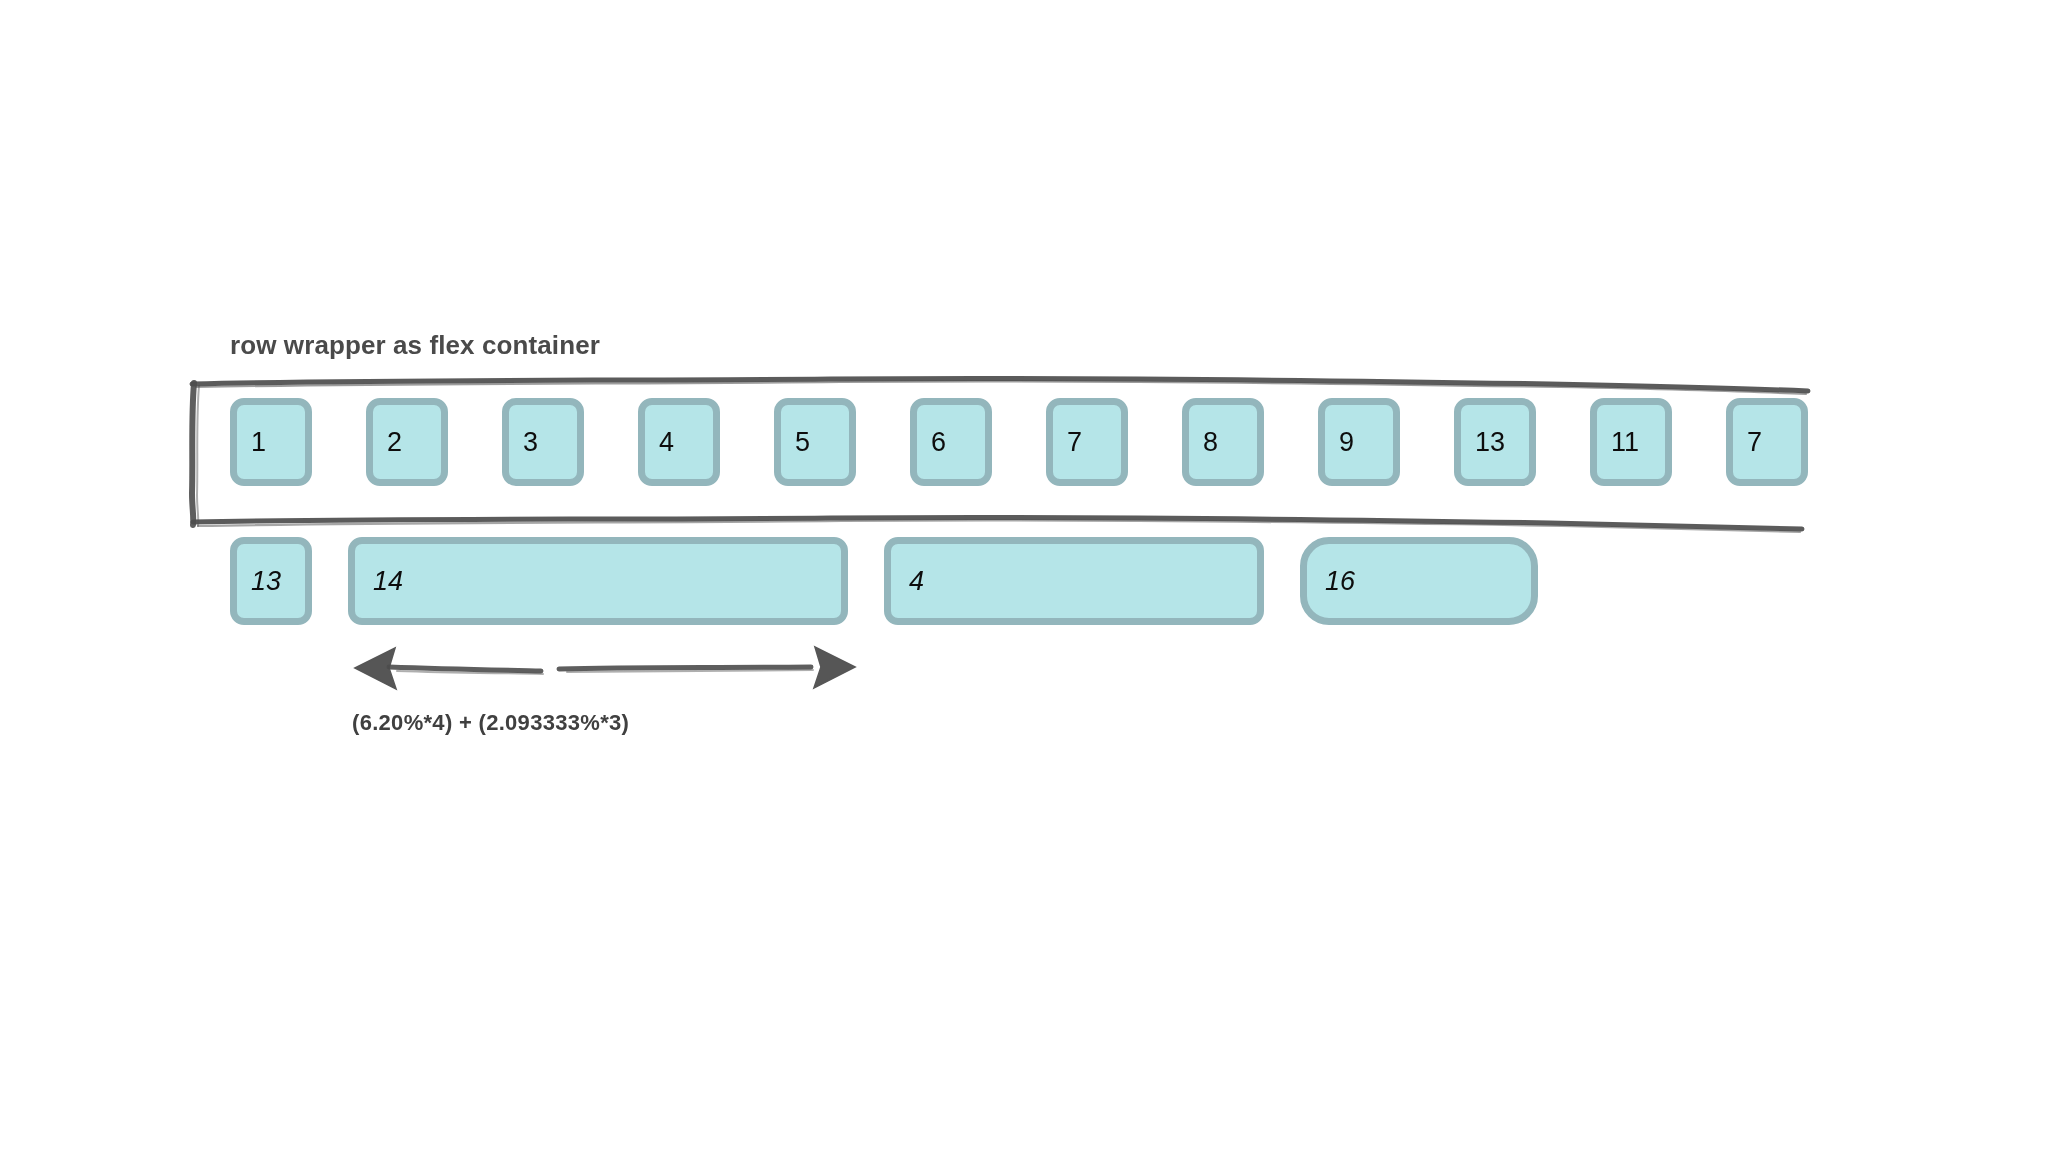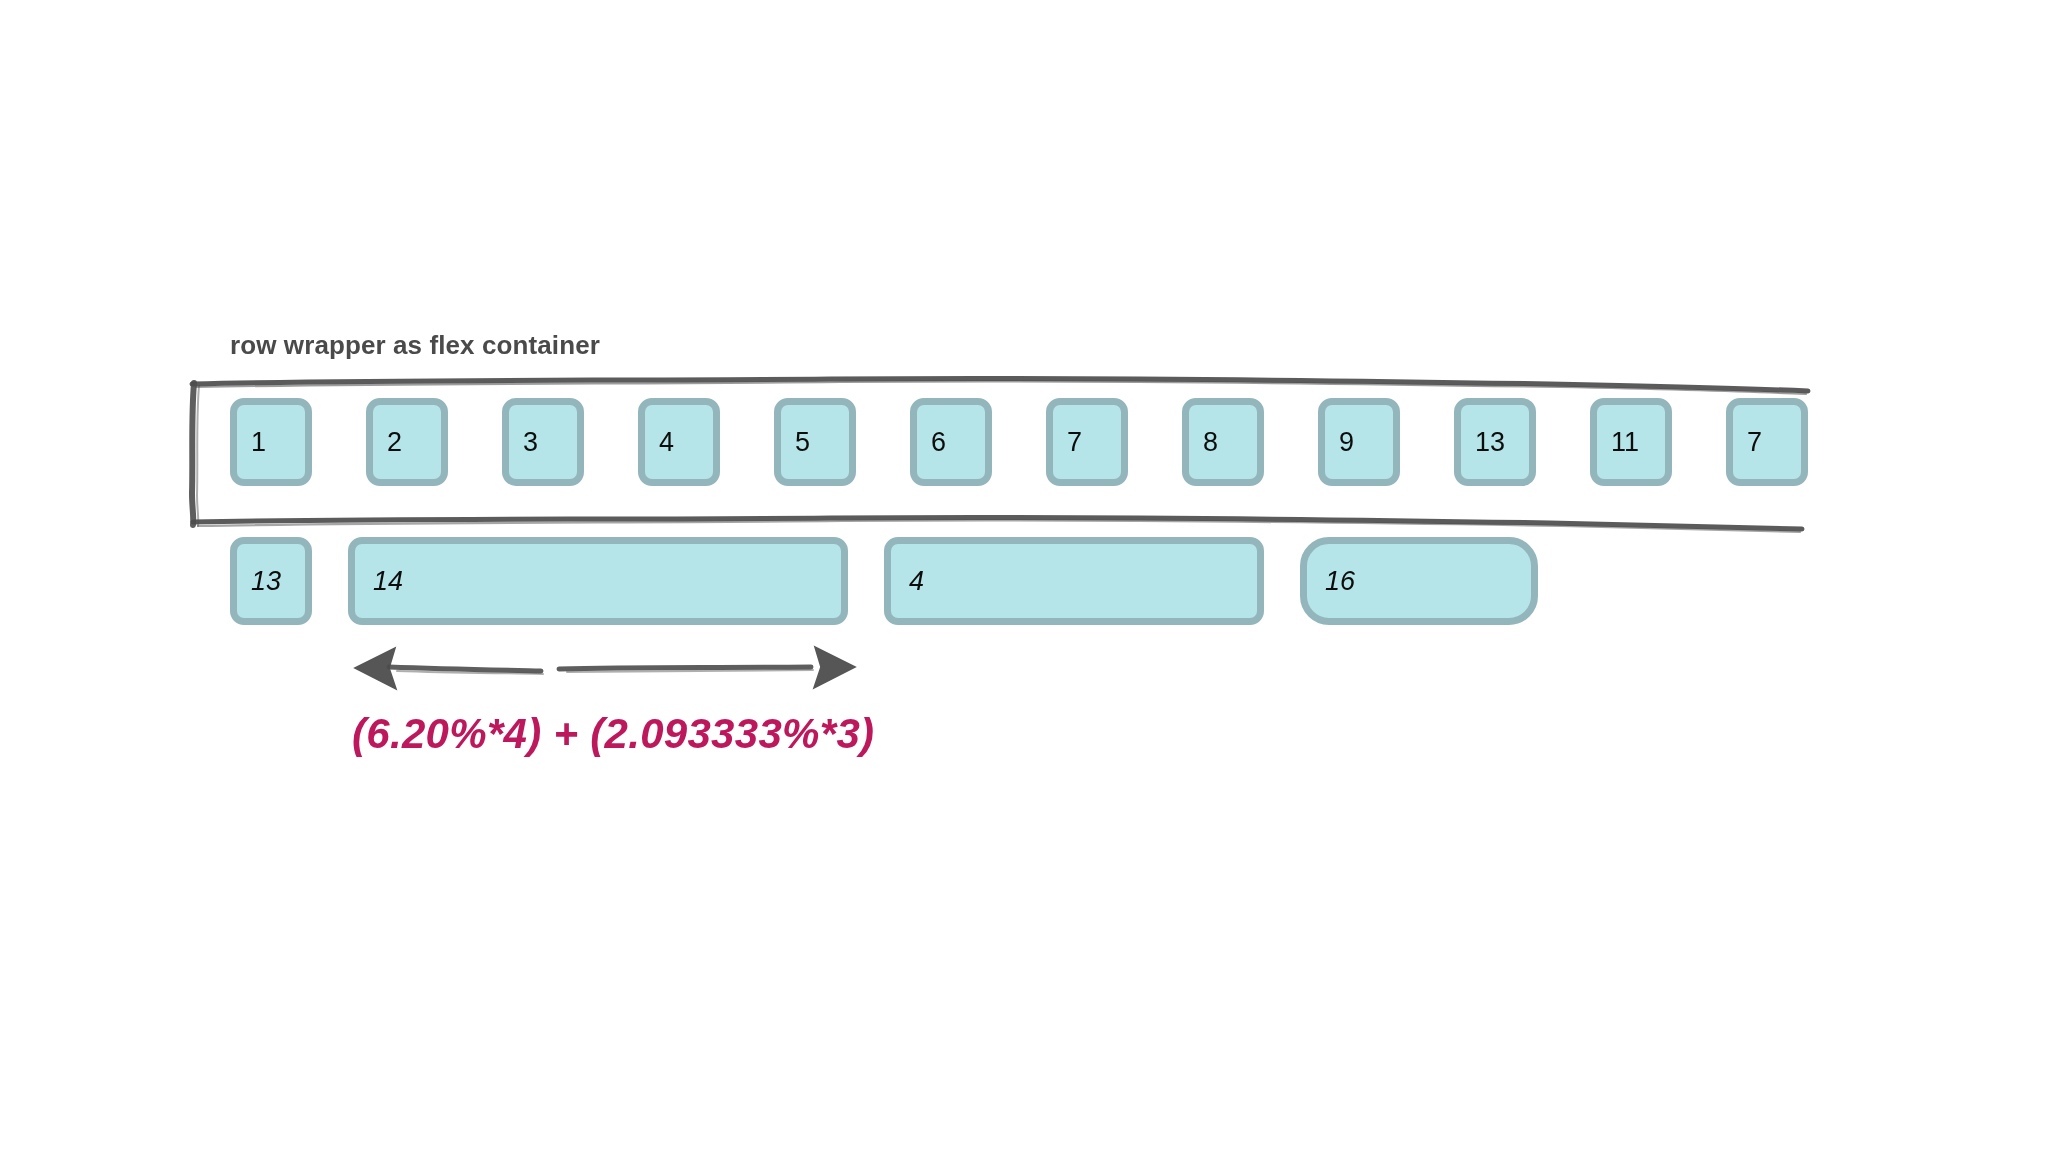--- a/index.html
+++ b/index.html
@@ -107,26 +107,25 @@
     width: 100%;
     height: 100%;
     overflow: visible;
   }
 
   
   .formula {
     position: absolute;
     left: 352px;
     top: 710px;
-    font-size: 42px;
+    font-size: 22px;
     font-weight: bold;
-    color: #be185d;
+    color: #404040;
     white-space: nowrap;
     letter-spacing: 0.3px;
-    font-style: italic;
   }
 </style>
 </head>
 <body>
 
 <div id="stage">
 
   <div class="wrapper-caption">row wrapper as flex container</div>
 
   <div class="sketch-container">

